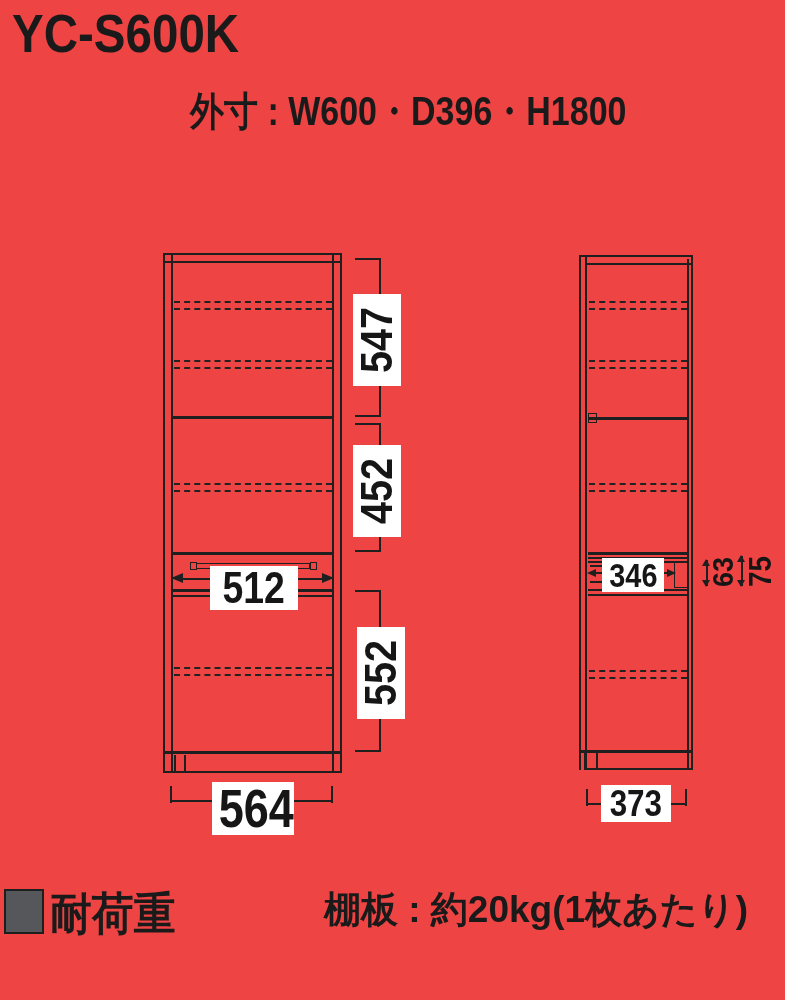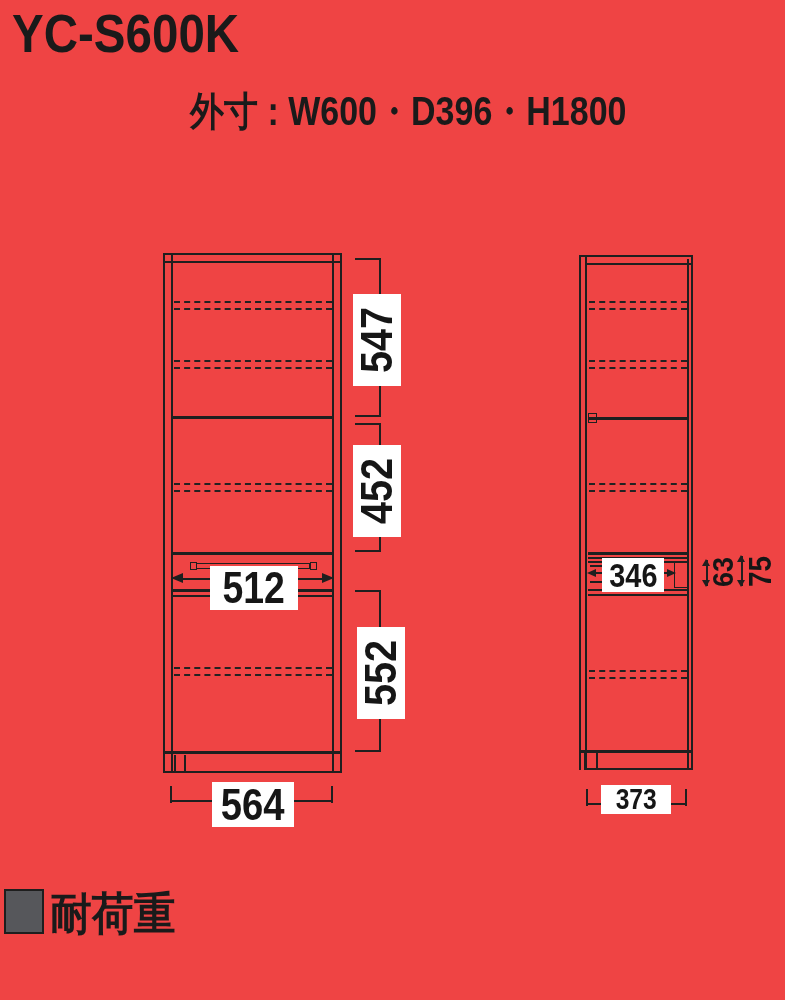--- a/index.html
+++ b/index.html
@@ -90,21 +90,21 @@
       <span>452</span>
     </div>
     <div class="vlabel num" style="left:357px;top:627px;width:48px;height:92px;font-size:44px;">
       <span>552</span>
     </div>
 
     <div class="ln" style="left:170px;top:786px;width:2px;height:17px;"></div>
     <div class="ln" style="left:331px;top:786px;width:2px;height:17px;"></div>
     <div class="ln" style="left:170px;top:800px;width:46px;height:2px;"></div>
     <div class="ln" style="left:290px;top:800px;width:43px;height:2px;"></div>
-    <div class="hlabel num" style="left:212px;top:782px;width:82px;font-size:45px;">
+    <div class="hlabel num" style="left:212px;top:782px;width:82px;font-size:53px;">
       <span>564</span>
     </div>
   </div>
 
   <div>
     <div class="ln" style="left:579px;top:255px;width:2px;height:515px;"></div>
     <div class="ln" style="left:585px;top:255px;width:2px;height:515px;"></div>
     <div class="ln" style="left:579px;top:255px;width:114px;height:2px;"></div>
     <div class="ln" style="left:691px;top:255px;width:2px;height:515px;"></div>
     <div class="ln" style="left:687px;top:259px;width:2px;height:509px;"></div>
@@ -153,25 +153,26 @@
         <div class="dn"></div>
     </div>
     <div class="vlabel num" style="left:744px;top:542px;width:32px;height:58px;font-size:31px;background:transparent;">
       <span>75</span>
     </div>
 
     <div class="ln" style="left:586px;top:789px;width:2px;height:17px;"></div>
     <div class="ln" style="left:685px;top:789px;width:2px;height:17px;"></div>
     <div class="ln" style="left:586px;top:803px;width:20px;height:2px;"></div>
     <div class="ln" style="left:667px;top:803px;width:20px;height:2px;"></div>
-    <div class="hlabel num" style="left:601px;top:785px;width:70px;font-size:29px;">
+    <div class="hlabel num" style="left:601px;top:785px;width:70px;font-size:37px;">
       <span>373</span>
     </div>
   </div>
 
   <div>
     <div style="position:absolute;left:4px;top:889px;width:40px;height:45px;background:#56575b;border:2px solid #1e1e1e;box-sizing:border-box;"></div>
     <div class="footer-heading">耐荷重</div>
     <div class="footer-notes">
+      <div>棚板 : 約20kg(1枚あたり)</div>
     </div>
   </div>
 
 </div>
 
 </body></html>

